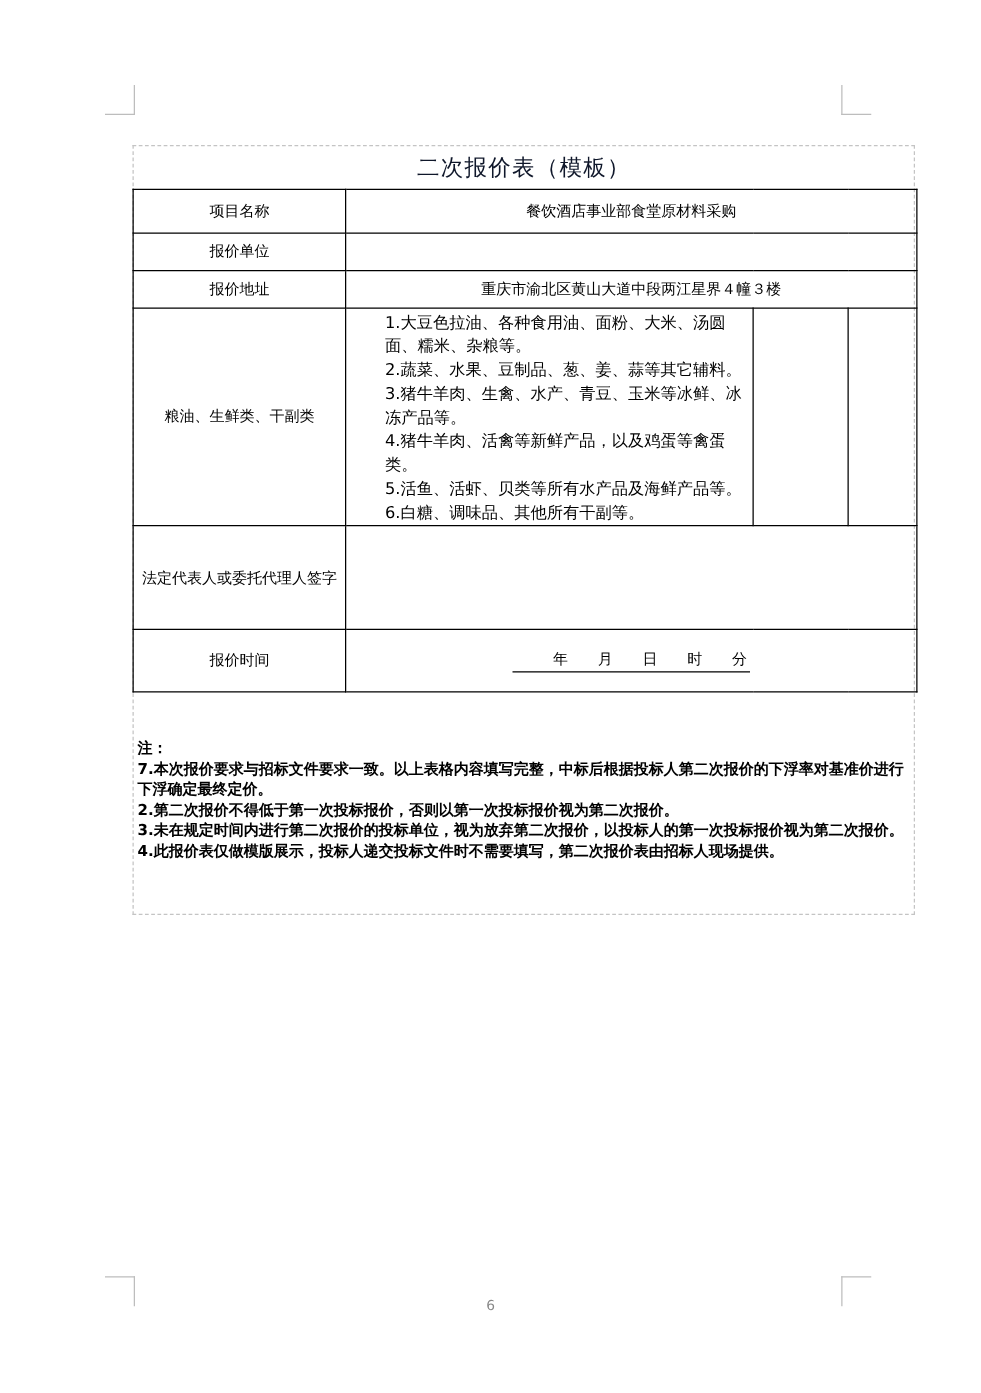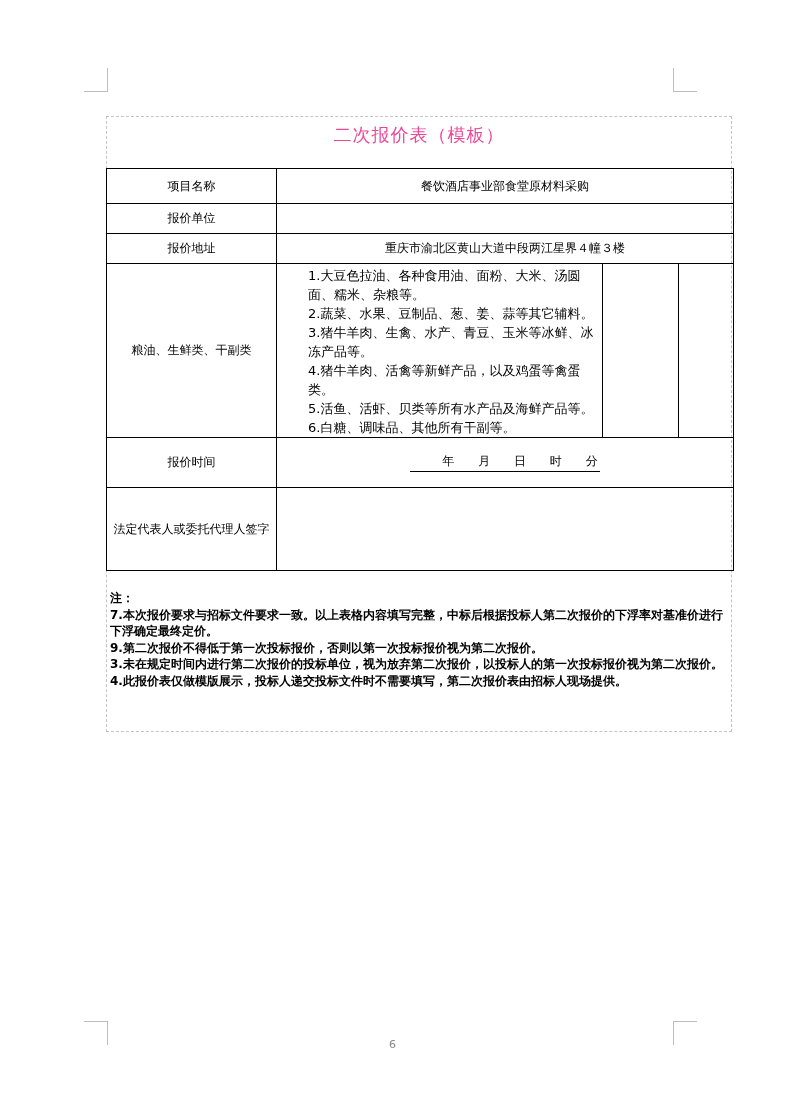--- a/index.html
+++ b/index.html
@@ -8,23 +8,23 @@
   .corner { position:absolute; border-color:#bdbdbd; border-style:solid; border-width:0; }
   .c-tl { left:84px; top:68px; width:23px; height:23px; border-right-width:1px; border-bottom-width:1px; }
   .c-tr { left:673px; top:68px; width:23px; height:23px; border-left-width:1px; border-bottom-width:1px; }
   .c-bl { left:84px; top:1021px; width:23px; height:23px; border-right-width:1px; border-top-width:1px; }
   .c-br { left:673px; top:1021px; width:23px; height:23px; border-left-width:1px; border-top-width:1px; }
 
   .frame { position:absolute; left:106px; top:116px; width:626px; height:616px;
            border:1px dashed #c4c4c4; box-sizing:border-box; }
   .title { position:absolute; left:106px; top:118px; width:626px; height:33px;
            text-align:center; font-family:"DejaVu Serif","Liberation Serif",serif;
-           font-size:18px; line-height:33px; color:#ec4899; letter-spacing:1px; }
+           font-size:18px; line-height:33px; color:#0f172a; letter-spacing:1px; }
 
-  table.quote { position:absolute; left:106px; top:168px; width:627px;
+  table.quote { position:absolute; left:106px; top:151px; width:627px;
                 border-collapse:collapse; table-layout:fixed; font-size:12px; }
   table.quote td { border:1px solid #000; padding:0; vertical-align:middle; text-align:center; }
   .bold { font-weight:normal; }
   .items { text-align:left !important; vertical-align:top !important;
            padding:2px 4px 0 6px !important; font-size:13px; line-height:19px; }
   .items div { white-space:normal;margin-left:25px; }
   .time-line { display:inline-block; border-bottom:1px solid #000; padding:0 2px 1px 2px; font-size:12px; }
   .time-line span { display:inline-block; }
 
   .notes { position:absolute; left:110px; top:590px; width:620px; font-size:12px;
@@ -71,40 +71,40 @@
       <div>1.大豆色拉油、各种食用油、面粉、大米、汤圆面、糯米、杂粮等。</div>
       <div>2.蔬菜、水果、豆制品、葱、姜、蒜等其它辅料。</div>
       <div>3.猪牛羊肉、生禽、水产、青豆、玉米等冰鲜、冰冻产品等。</div>
       <div>4.猪牛羊肉、活禽等新鲜产品，以及鸡蛋等禽蛋类。</div>
       <div>5.活鱼、活虾、贝类等所有水产品及海鲜产品等。</div>
       <div>6.白糖、调味品、其他所有干副等。</div>
     </td>
     <td></td>
     <td></td>
   </tr>
+  <tr style="height:83px">
+    <td>法定代表人或委托代理人签字</td>
+    <td colspan="3"></td>
+  </tr>
   <tr style="height:50px">
     <td>报价时间</td>
     <td colspan="3">
       <span class="time-line">
         <span style="width:30px"></span><span>年</span>
         <span style="width:20px"></span><span>月</span>
         <span style="width:20px"></span><span>日</span>
         <span style="width:20px"></span><span>时</span>
         <span style="width:20px"></span><span>分</span>
       </span>
     </td>
   </tr>
-  <tr style="height:83px">
-    <td>法定代表人或委托代理人签字</td>
-    <td colspan="3"></td>
-  </tr>
 </tbody>
   </table>
 
 <div class="notes">
   <div>注：</div>
   <div>7.本次报价要求与招标文件要求一致。以上表格内容填写完整，中标后根据投标人第二次报价的下浮率对基准价进行下浮确定最终定价。</div>
-  <div>9.第二次报价不得低于第一次投标报价，否则以第一次投标报价视为第二次报价。</div>
+  <div>2.第二次报价不得低于第一次投标报价，否则以第一次投标报价视为第二次报价。</div>
   <div>3.未在规定时间内进行第二次报价的投标单位，视为放弃第二次报价，以投标人的第一次投标报价视为第二次报价。</div>
   <div>4.此报价表仅做模版展示，投标人递交投标文件时不需要填写，第二次报价表由招标人现场提供。</div>
 </div>
 
 <div class="pagenum">6</div>
 
 </body></html>

